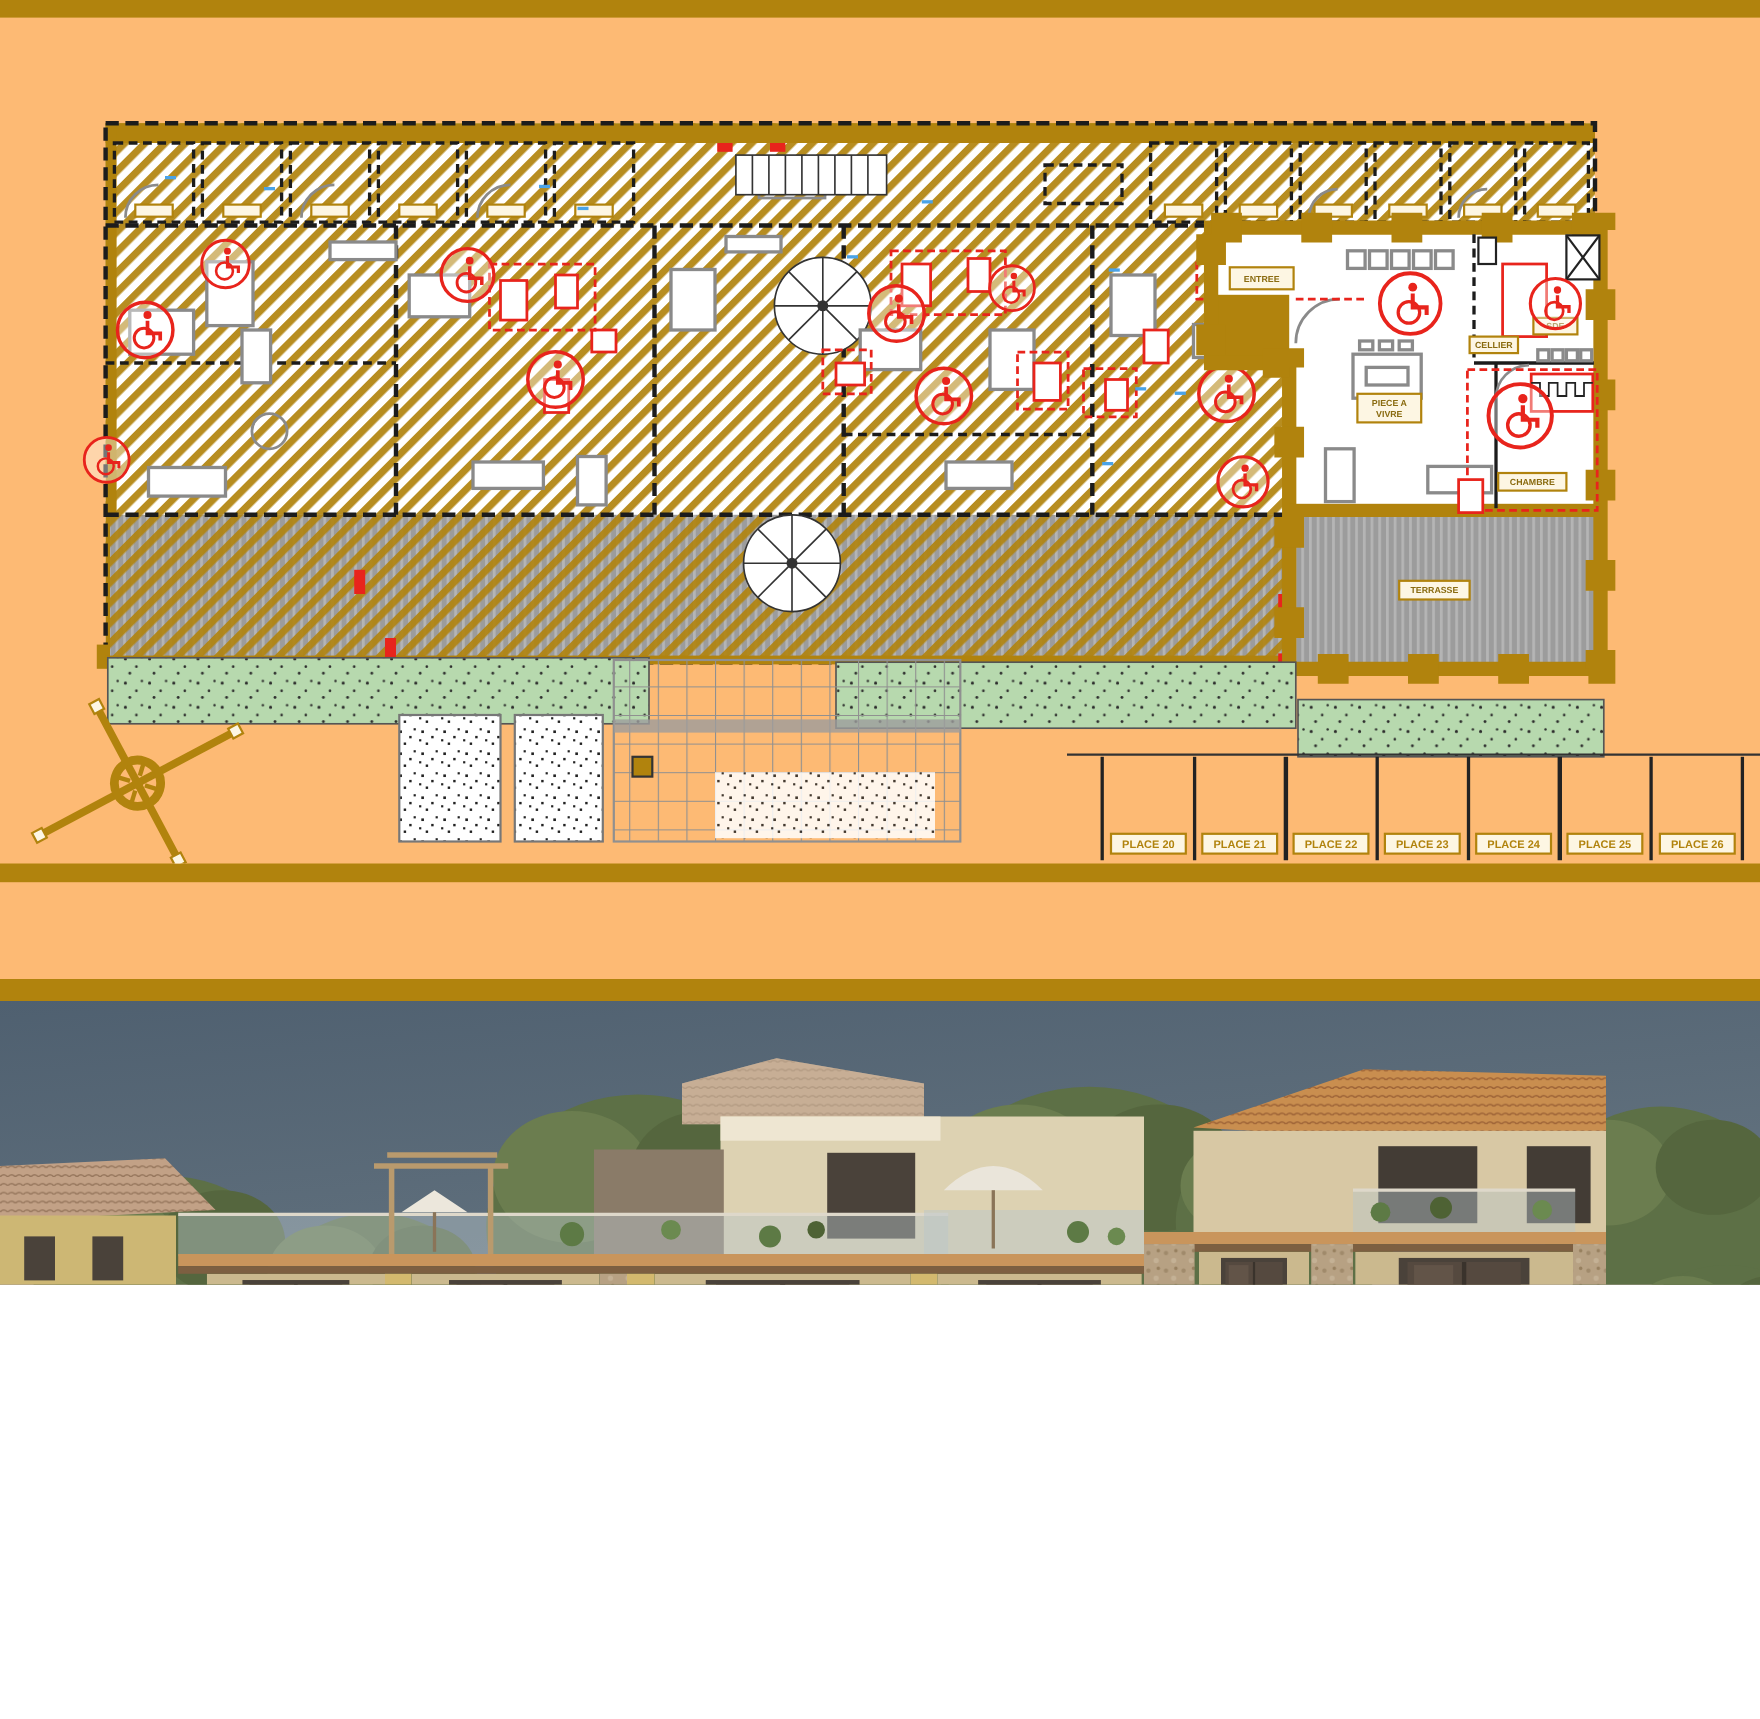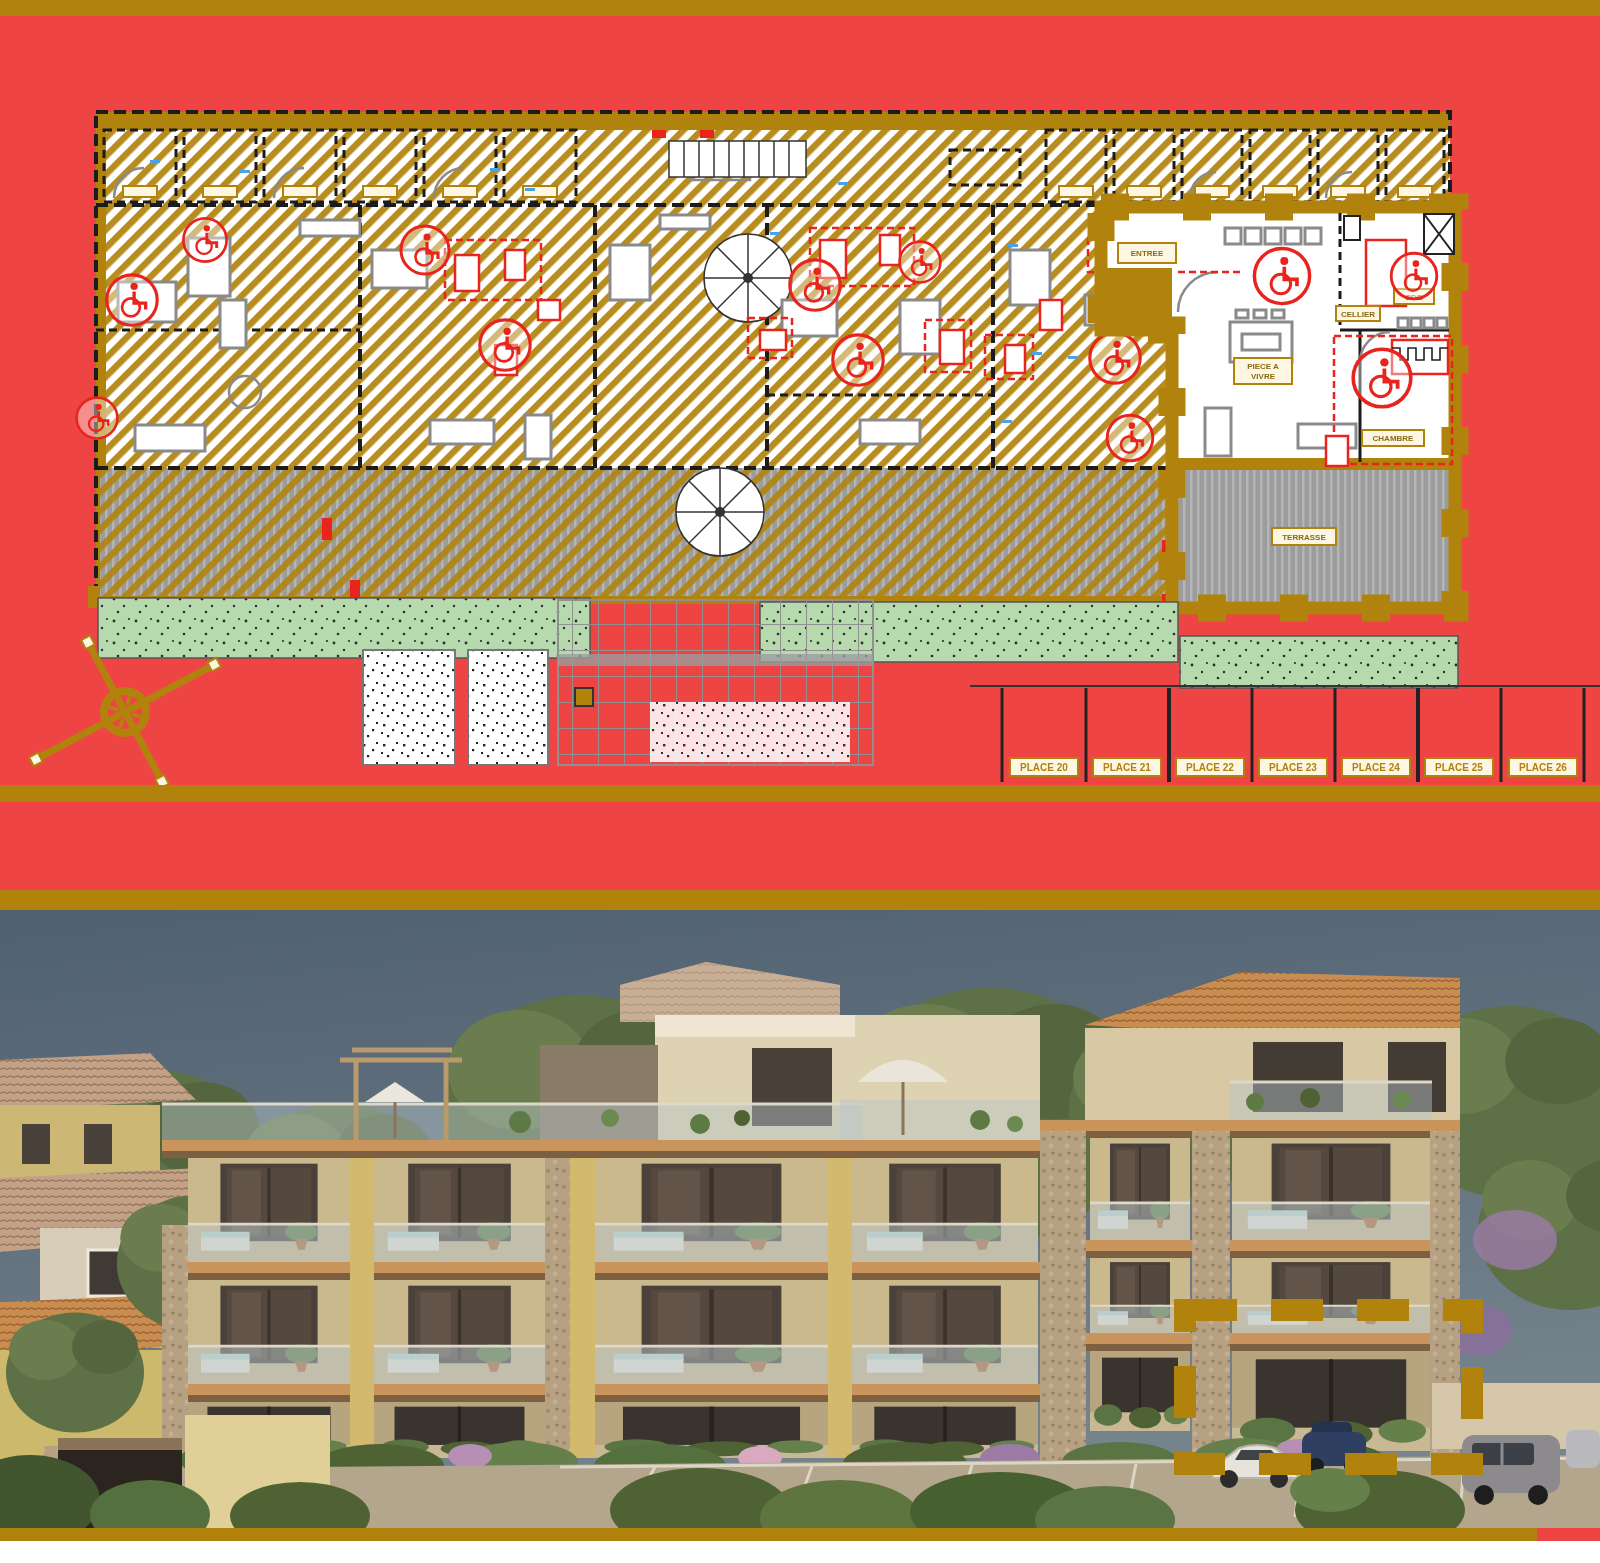--- a/index.html
+++ b/index.html
@@ -1,16 +1,16 @@
 <!DOCTYPE html>
 <html><head>
 <meta charset="utf-8">
 <style>
   html,body{margin:0;padding:0;background:#ffffff;}
-  .page{position:relative;width:1600px;height:1541px;background:#ef4444;overflow:hidden;
+  .page{position:relative;width:1600px;height:1168px;background:#fdba74;overflow:hidden;
         font-family:"Liberation Sans",sans-serif;text-decoration:underline;}
   .goldbar{position:absolute;background:#B1830D;}
   #bar-top{left:0;top:0;width:1600px;height:16px;}
   #bar-mid1{left:0;top:785px;width:1600px;height:17px;}
   #bar-mid2{left:0;top:890px;width:1600px;height:20px;}
   #bar-bottom{left:0;top:1528px;width:1537px;height:18px;}
   svg{position:absolute;left:0;display:block;}
   #plan-svg{top:0;}
   #render-svg{top:910px;}
   

